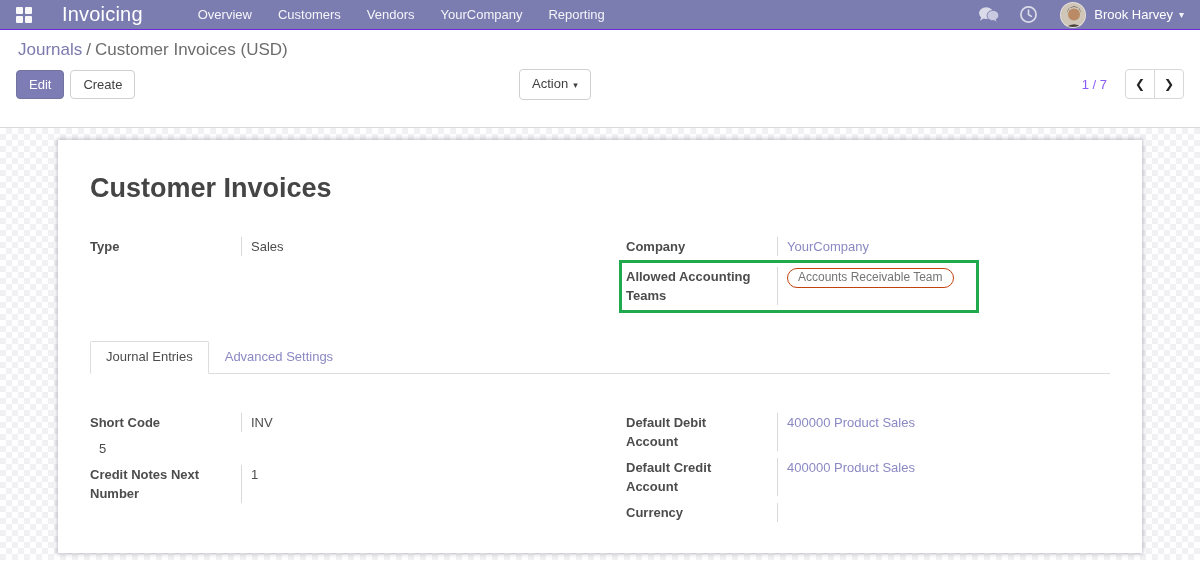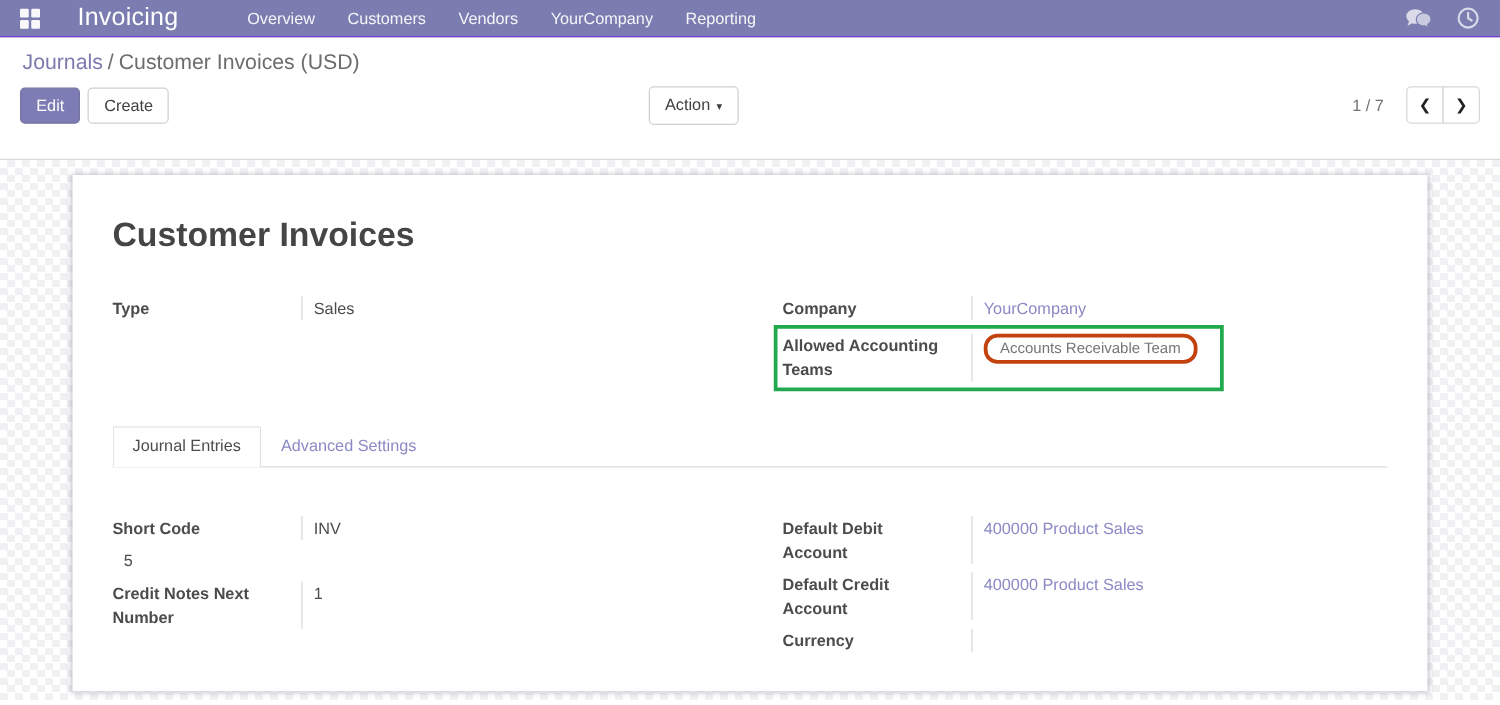--- a/index.html
+++ b/index.html
@@ -32,21 +32,21 @@
   .breadcrumb a { color:#7b7aae; text-decoration:none; cursor:pointer; }
   .bc-sep { color:#6d6d6d; padding:0 4px; }
   .btn-row { margin-top:9px; display:flex; align-items:center; position:relative; height:30px; }
   .btn { font-size:13px; font-family:inherit; padding:5px 12px; border-radius:4px;
     border:1px solid transparent; background:#fff; cursor:pointer; line-height:17px; }
   .btn-primary { background:#7e7cb4; border-color:#74729f; color:#fff; }
   .btn-default { border-color:#d0d0d0; color:#404040; margin-left:6px; }
   .btn-action { position:absolute; left:503px; margin-left:0; }
   .btn-action .caret-dark { font-size:9px; color:#404040; margin-left:5px; }
   .pager { margin-left:auto; display:flex; align-items:center; }
-  .pager-counter { font-size:13px; color:#737373; margin-right:18px; cursor:pointer; }
+  .pager-counter { font-size:13px; color:#8b5cf6; margin-right:18px; cursor:pointer; }
   .pager-btns { display:flex; }
   .pager-btn { width:30px; height:30px; background:#fff; border:1px solid #d8d8d8;
     display:flex; align-items:center; justify-content:center; font-size:12px;
     color:#222; cursor:pointer; padding:0; }
   .pager-btn.prev { border-radius:4px 0 0 4px; }
   .pager-btn.next { border-radius:0 4px 4px 0; margin-left:-1px; }
 
   
   .content { height:432px; padding:12px 30px; background-color:#fafafb;
     background-image:repeating-conic-gradient(#f1f1f4 0% 25%, #ffffff 0% 50%);
@@ -61,21 +61,21 @@
 
   .field-row { display:flex; font-size:13px; color:#4c4c4c; padding:3px 0 4px; }
   .field-label { width:152px; min-width:152px; border-right:1px solid #d9d9d9;
     font-weight:bold; padding-right:22px; line-height:19px; }
   .field-value { padding-left:9px; line-height:19px; flex:1; }
   .field-value a { color:#8a89c4; text-decoration:none; cursor:pointer; }
 
   .highlight-box { border:3px solid #21a94e; width:360px; margin-left:-7px;
     padding:2px 0 2px 4px; }
   .highlight-box .field-row { padding:2px 0 3px; }
-  .tag-pill { display:inline-block; border:3px solid #c2410c; border-radius:11px;
+  .tag-pill { display:inline-block; border:1px solid #c2410c; border-radius:11px;
     padding:1px 10px 2px; font-size:12px; color:#757575; line-height:15px; }
 
   .tabs { margin-top:28px; border-bottom:1px solid #ddd; display:flex; }
   .tab { font-size:13px; padding:8px 15px 9px; margin-bottom:-1px; cursor:pointer; line-height:14px; }
   .tab.active { background:#fff; border:1px solid #ddd; border-bottom:1px solid #fff;
     color:#4c4c4c; border-radius:2px 2px 0 0; }
   .tab.inactive { color:#8a89c4; border:1px solid transparent; }
 
   .bottom-groups { margin-top:36px; }
 </style>
@@ -103,20 +103,32 @@
         <path d="M2 8 a8 6.5 0 1 1 16 0 a8 6.5 0 0 1 -11 6 l-4 2.5 1.5-4 A6.5 6.5 0 0 1 2 8 Z" fill="#ffffff"></path>
         <path d="M11 10.5 a6.5 5.5 0 1 1 10 4.5 l1.3 3.3 -3.5-2 a6.5 5.5 0 0 1 -7.8-5.8 Z" fill="#e8e8f2" stroke="#7b7db0" stroke-width="1"></path>
       </svg>
     </span>
     <span class="nav-ico">
       <svg width="19" height="19" viewBox="0 0 20 20">
         <circle cx="10" cy="10" r="8" fill="none" stroke="#ffffff" stroke-width="1.8"></circle>
         <path d="M10 5.5 V10 L13 12" fill="none" stroke="#ffffff" stroke-width="1.8" stroke-linecap="round"></path>
       </svg>
     </span>
+    <div class="user-menu">
+      <span class="avatar">
+        <svg width="26" height="26" viewBox="0 0 26 26">
+          <rect width="26" height="26" fill="#cfc6b8"></rect>
+          <circle cx="13" cy="11.5" r="6" fill="#b98a63"></circle>
+          <path d="M6.5 10 Q7 3.5 13 3.5 Q19 3.5 19.5 10 Q19.5 6 17.5 5.2 Q13 3 8.5 5.2 Q6.5 6 6.5 10 Z" fill="#2e2218"></path>
+          <path d="M3 26 Q13 16.5 23 26 Z" fill="#4a4440"></path>
+        </svg>
+      </span>
+      <span class="user-name">Brook Harvey</span>
+      <span class="caret">▾</span>
+    </div>
   </div>
 </header>
 
 <section class="control-panel">
   <div class="breadcrumb">
     <a>Journals</a><span class="bc-sep">/</span><span>Customer Invoices (USD)</span>
   </div>
   <div class="btn-row">
     <button class="btn btn-primary">Edit</button>
     <button class="btn btn-default">Create</button>

